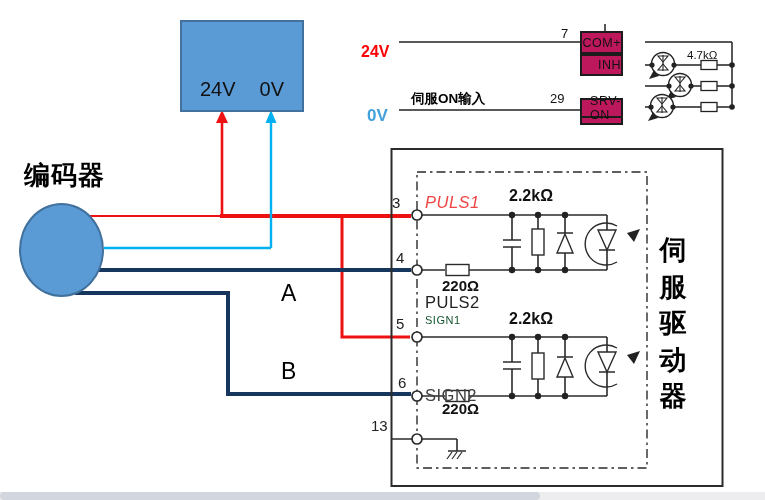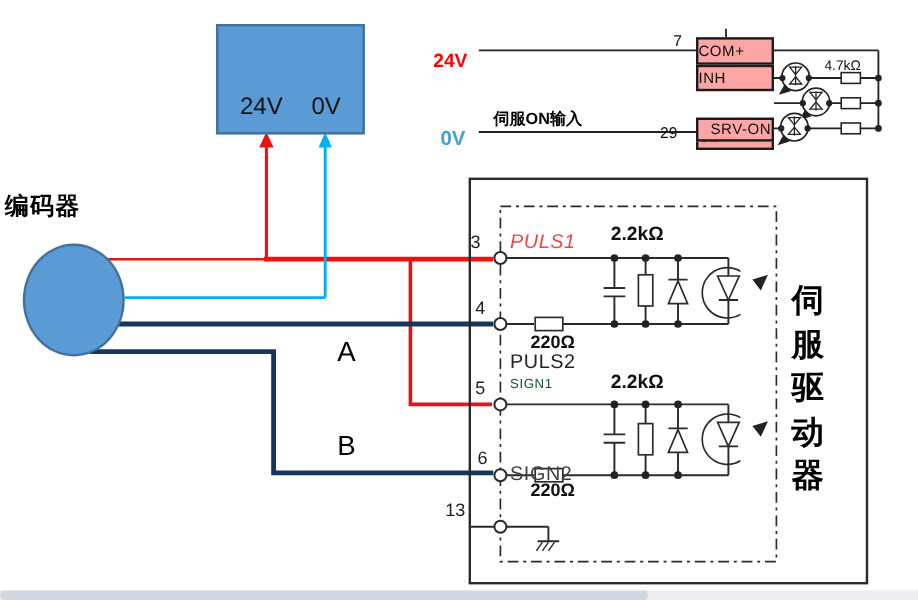--- a/index.html
+++ b/index.html
@@ -5,22 +5,22 @@
   html,body{margin:0;padding:0;background:#fff;}
   .canvas{position:relative;width:765px;height:500px;background:#ffffff;overflow:hidden;
           font-family:"Liberation Sans","DejaVu Sans",sans-serif;color:#1a1a1a;}
   .lbl{position:absolute;white-space:nowrap;line-height:1.1;}
   svg.overlay{position:absolute;left:0;top:0;width:765px;height:500px;}
   .power-box{position:absolute;left:180px;top:20px;width:124px;height:92px;box-sizing:border-box;
              background:#5b9bd5;border:2.5px solid #41719c;display:flex;align-items:flex-end;
              justify-content:center;gap:24px;padding-bottom:9px;font-size:20px;font-weight:500;color:#111;}
   .encoder-circle{position:absolute;left:19px;top:203px;width:85px;height:94px;border-radius:50%;
              background:#5b9bd5;border:2px solid #41719c;box-sizing:border-box;}
-  .trow{position:absolute;left:580px;width:65px;box-sizing:border-box;background:#fca5a5;
-        border:2px solid #1c1c1c;display:flex;align-items:center;justify-content:flex-start;
+  .trow{position:absolute;left:580px;width:43px;box-sizing:border-box;background:#be185d;
+        border:2px solid #1c1c1c;display:flex;align-items:center;justify-content:flex-end;
         font-size:12.5px;font-weight:500;letter-spacing:0.5px;color:#111;}
   .vtitle{position:absolute;left:653px;top:232px;width:40px;text-align:center;font-size:27px;
           font-weight:600;line-height:36.5px;color:#000;}
   .scroll-track{position:absolute;left:0;top:492px;width:765px;height:8px;background:#ededf0;}
   .scroll-thumb{position:absolute;left:0;top:0;width:540px;height:8px;background:#d2d6de;border-radius:4px;}
 </style>
 </head>
 <body>
 
 <div class="canvas">
@@ -145,35 +145,35 @@
         <polygon points="657,98 667,98 662,104" fill="none" stroke="#222" stroke-width="1.1"></polygon>
         <polygon points="657,112 667,112 662,106" fill="none" stroke="#222" stroke-width="1.1"></polygon>
         <circle cx="651" cy="107" r="2.6" fill="#222"></circle>
           <circle cx="673" cy="107" r="2.6" fill="#222"></circle>
         <polygon points="648,121 653,112 658,118" fill="#222"></polygon>
       </g>
     </g>
   </svg>
 
   <div class="encoder-circle"></div>
-  <div class="lbl" style="left:4px;top:161px;font-size:20px;font-weight:bold;letter-spacing:1px;color:#000;">编码器</div>
+  <div class="lbl" style="left:24px;top:161px;font-size:26px;font-weight:bold;letter-spacing:1px;color:#000;">编码器</div>
 
   <div class="power-box">
     <span>24V</span>
     <span>0V</span>
   </div>
 
   <div class="lbl" style="left:281px;top:281px;font-size:23px;color:#000;">A</div>
   <div class="lbl" style="left:281px;top:359px;font-size:23px;color:#000;">B</div>
 
   <div class="lbl" style="left:361px;top:43px;font-size:16px;font-weight:600;color:#fb0207;">24V</div>
   <div class="lbl" style="left:367px;top:107px;font-size:17px;font-weight:600;color:#42a0dc;">0V</div>
   <div class="lbl" style="left:411px;top:92px;font-size:13.5px;font-weight:600;color:#000;">伺服ON输入</div>
   <div class="lbl" style="left:561px;top:27px;font-size:13px;color:#111;">7</div>
-  <div class="lbl" style="left:550px;top:104px;font-size:13px;color:#111;">29</div>
+  <div class="lbl" style="left:550px;top:92px;font-size:13px;color:#111;">29</div>
   <div class="lbl" style="left:687px;top:49px;font-size:11.5px;color:#111;">4.7kΩ</div>
 
   <div class="trow" style="top:31px;height:23px;">
     <span>COM+</span>
   </div>
   <div class="trow" style="top:54px;height:22px;">
     <span>INH</span>
   </div>
   <div class="trow" style="top:76px;height:22px;margin-top:27px;">
     <span>CL</span>

